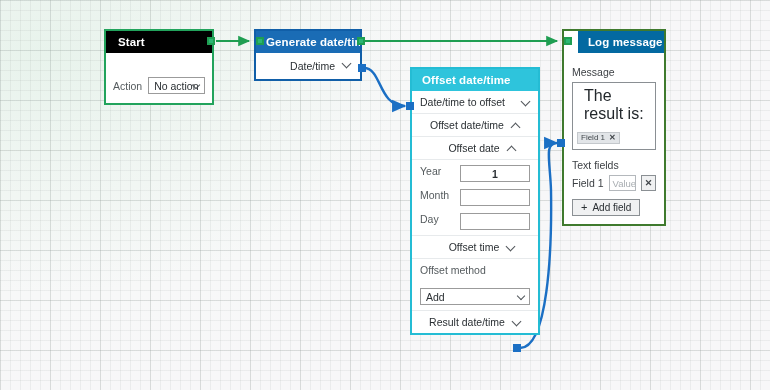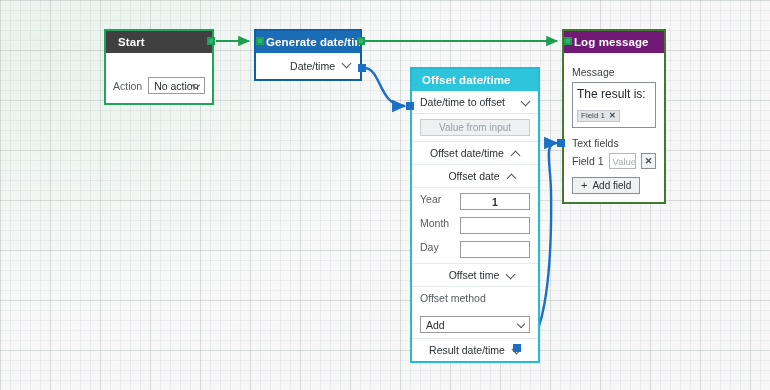--- a/index.html
+++ b/index.html
@@ -55,21 +55,21 @@
     background: #ffffff;
     padding: 7px 8px 8px 8px;
   }
 
   
   .node.start {
     left: 104px; top: 29px;
     width: 110px;
     border: 2px solid #22a35c;
   }
-  .node.start .node-header { background: #404040; padding-left: 12px; }
+  .node.start .node-header { background: #000000; padding-left: 12px; }
   .node.start .node-body { padding: 24px 7px 9px 7px; }
 
   .field-row { display: flex; align-items: center; gap: 6px; }
   .field-label {
     font-size: 10.5px;
     color: #555b5e;
     white-space: nowrap;
   }
 
   .select {
@@ -219,38 +219,39 @@
     color: #555b5e;
     margin-bottom: 12px;
   }
 
   
   .node.log {
     left: 562px; top: 29px;
     width: 104px;
     border: 2px solid #3f7a2e;
   }
-  .node.log .node-header { background: #701a75; }
+  .node.log .node-header { background: #0369a1; margin-left: 14px; }
   .node.log .node-body { padding: 13px 8px 8px 8px; }
 
   .lm-label {
     font-size: 10.5px;
     color: #3d4145;
     margin-bottom: 4px;
   }
   .msg-box {
     border: 1px solid #8a8f93;
     background: #ffffff;
     padding: 4px 4px 5px 4px;
     margin-bottom: 9px;
   }
   .msg-text {
-    font-size: 12px;
+    font-size: 16px;
     color: #23282c;
     margin-bottom: 3px;
+    margin-left: 7px;
   }
   .chip {
     display: inline-flex;
     align-items: center;
     gap: 4px;
     background: #e2e5e8;
     border: 1px solid #c4c8cc;
     padding: 0 3px;
     height: 12px;
     font-size: 8px;
@@ -382,25 +383,20 @@
     <div class="node-header">Offset date/time</div>
     <div class="node-body">
 
       <div class="osec">
         <div class="orow">
           <span>Date/time to offset</span>
           <span class="chev-down"></span>
         </div>
       </div>
 
-      <div class="osec">
-        <div class="disabled-input">
-          <span>Value from input</span>
-        </div>
-      </div>
 
       <div class="osec">
         <div class="orow center">
           <span>Offset date/time</span>
           <span class="chev-up"></span>
         </div>
       </div>
 
       <div class="osec">
         <div class="orow center ind">

